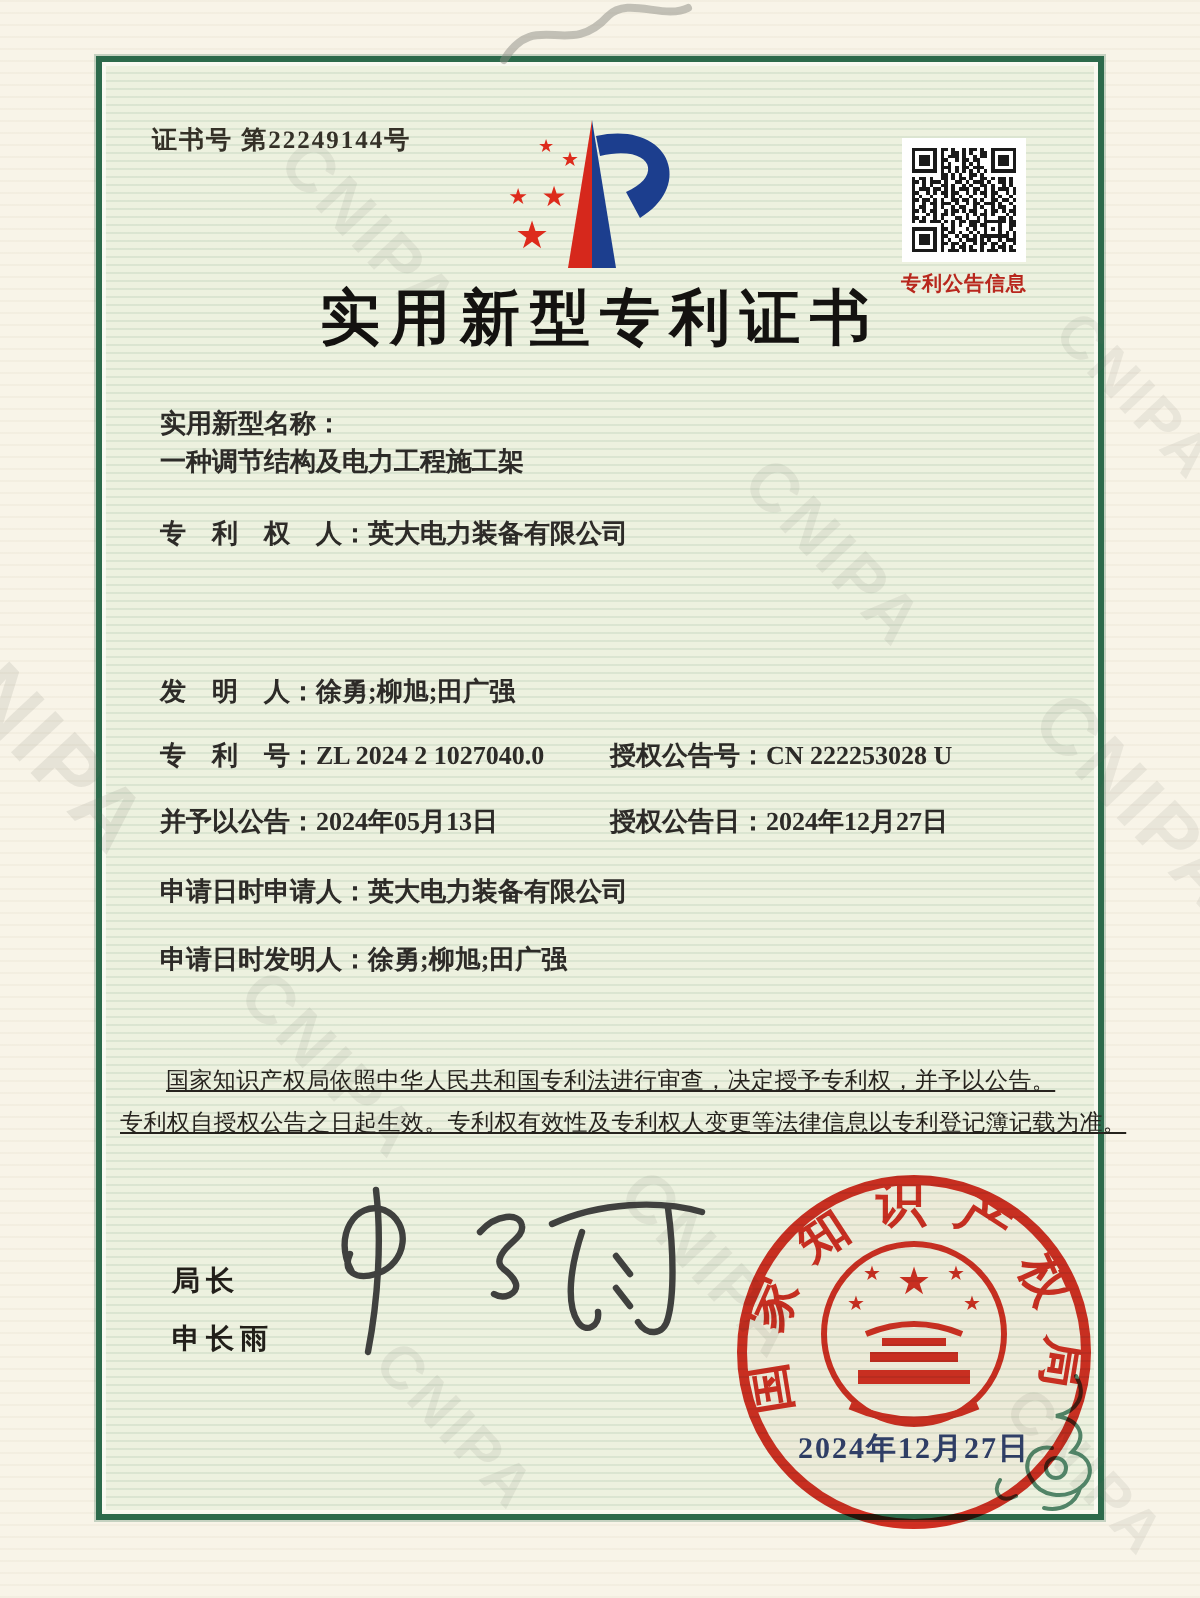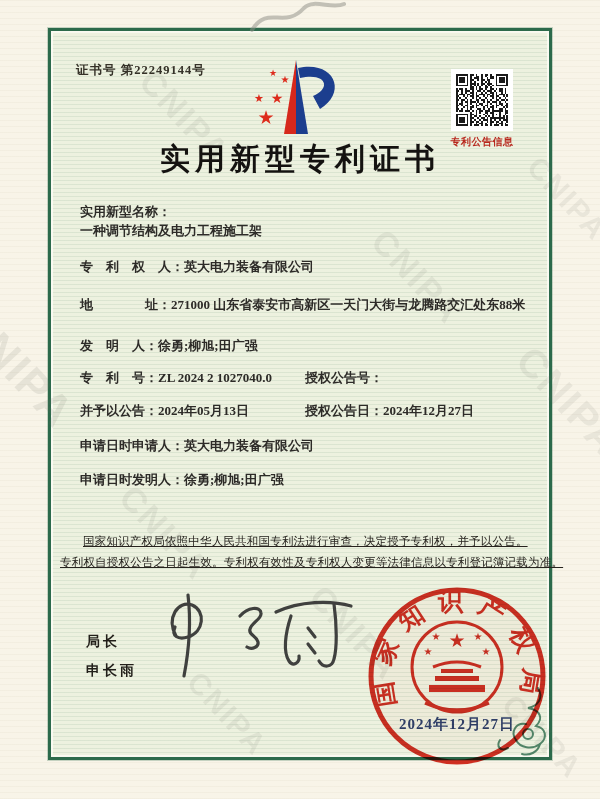--- a/index.html
+++ b/index.html
@@ -148,34 +148,31 @@
   <div class="title">实用新型专利证书</div>
 
   <div class="f-row r1">
     <span class="fl">实用新型名称：</span>
     <span class="fv">一种调节结构及电力工程施工架</span>
   </div>
   <div class="f-row r2">
     <span class="fl">专　利　权　人：</span>
     <span class="fv">英大电力装备有限公司</span>
   </div>
-  <div class="f-row r3">
-    <span class="fl">地　　　　址：</span>
-    <span class="fv">271000 山东省泰安市高新区一天门大街与龙腾路交汇处东88米</span>
-  </div>
   <div class="f-row r4">
     <span class="fl">发　明　人：</span>
     <span class="fv">徐勇;柳旭;田广强</span>
   </div>
   <div class="f-row r5">
     <span class="fl">专　利　号：</span>
     <span class="fv">ZL 2024 2 1027040.0</span>
   </div>
   <div class="f-row r5b">
     <span class="fl">授权公告号：</span>
+    <span class="fv">CN 222253028 U</span>
   </div>
   <div class="f-row r6">
     <span class="fl">并予以公告：</span>
     <span class="fv">2024年05月13日</span>
   </div>
   <div class="f-row r6b">
     <span class="fl">授权公告日：</span>
     <span class="fv">2024年12月27日</span>
   </div>
   <div class="f-row r7">

